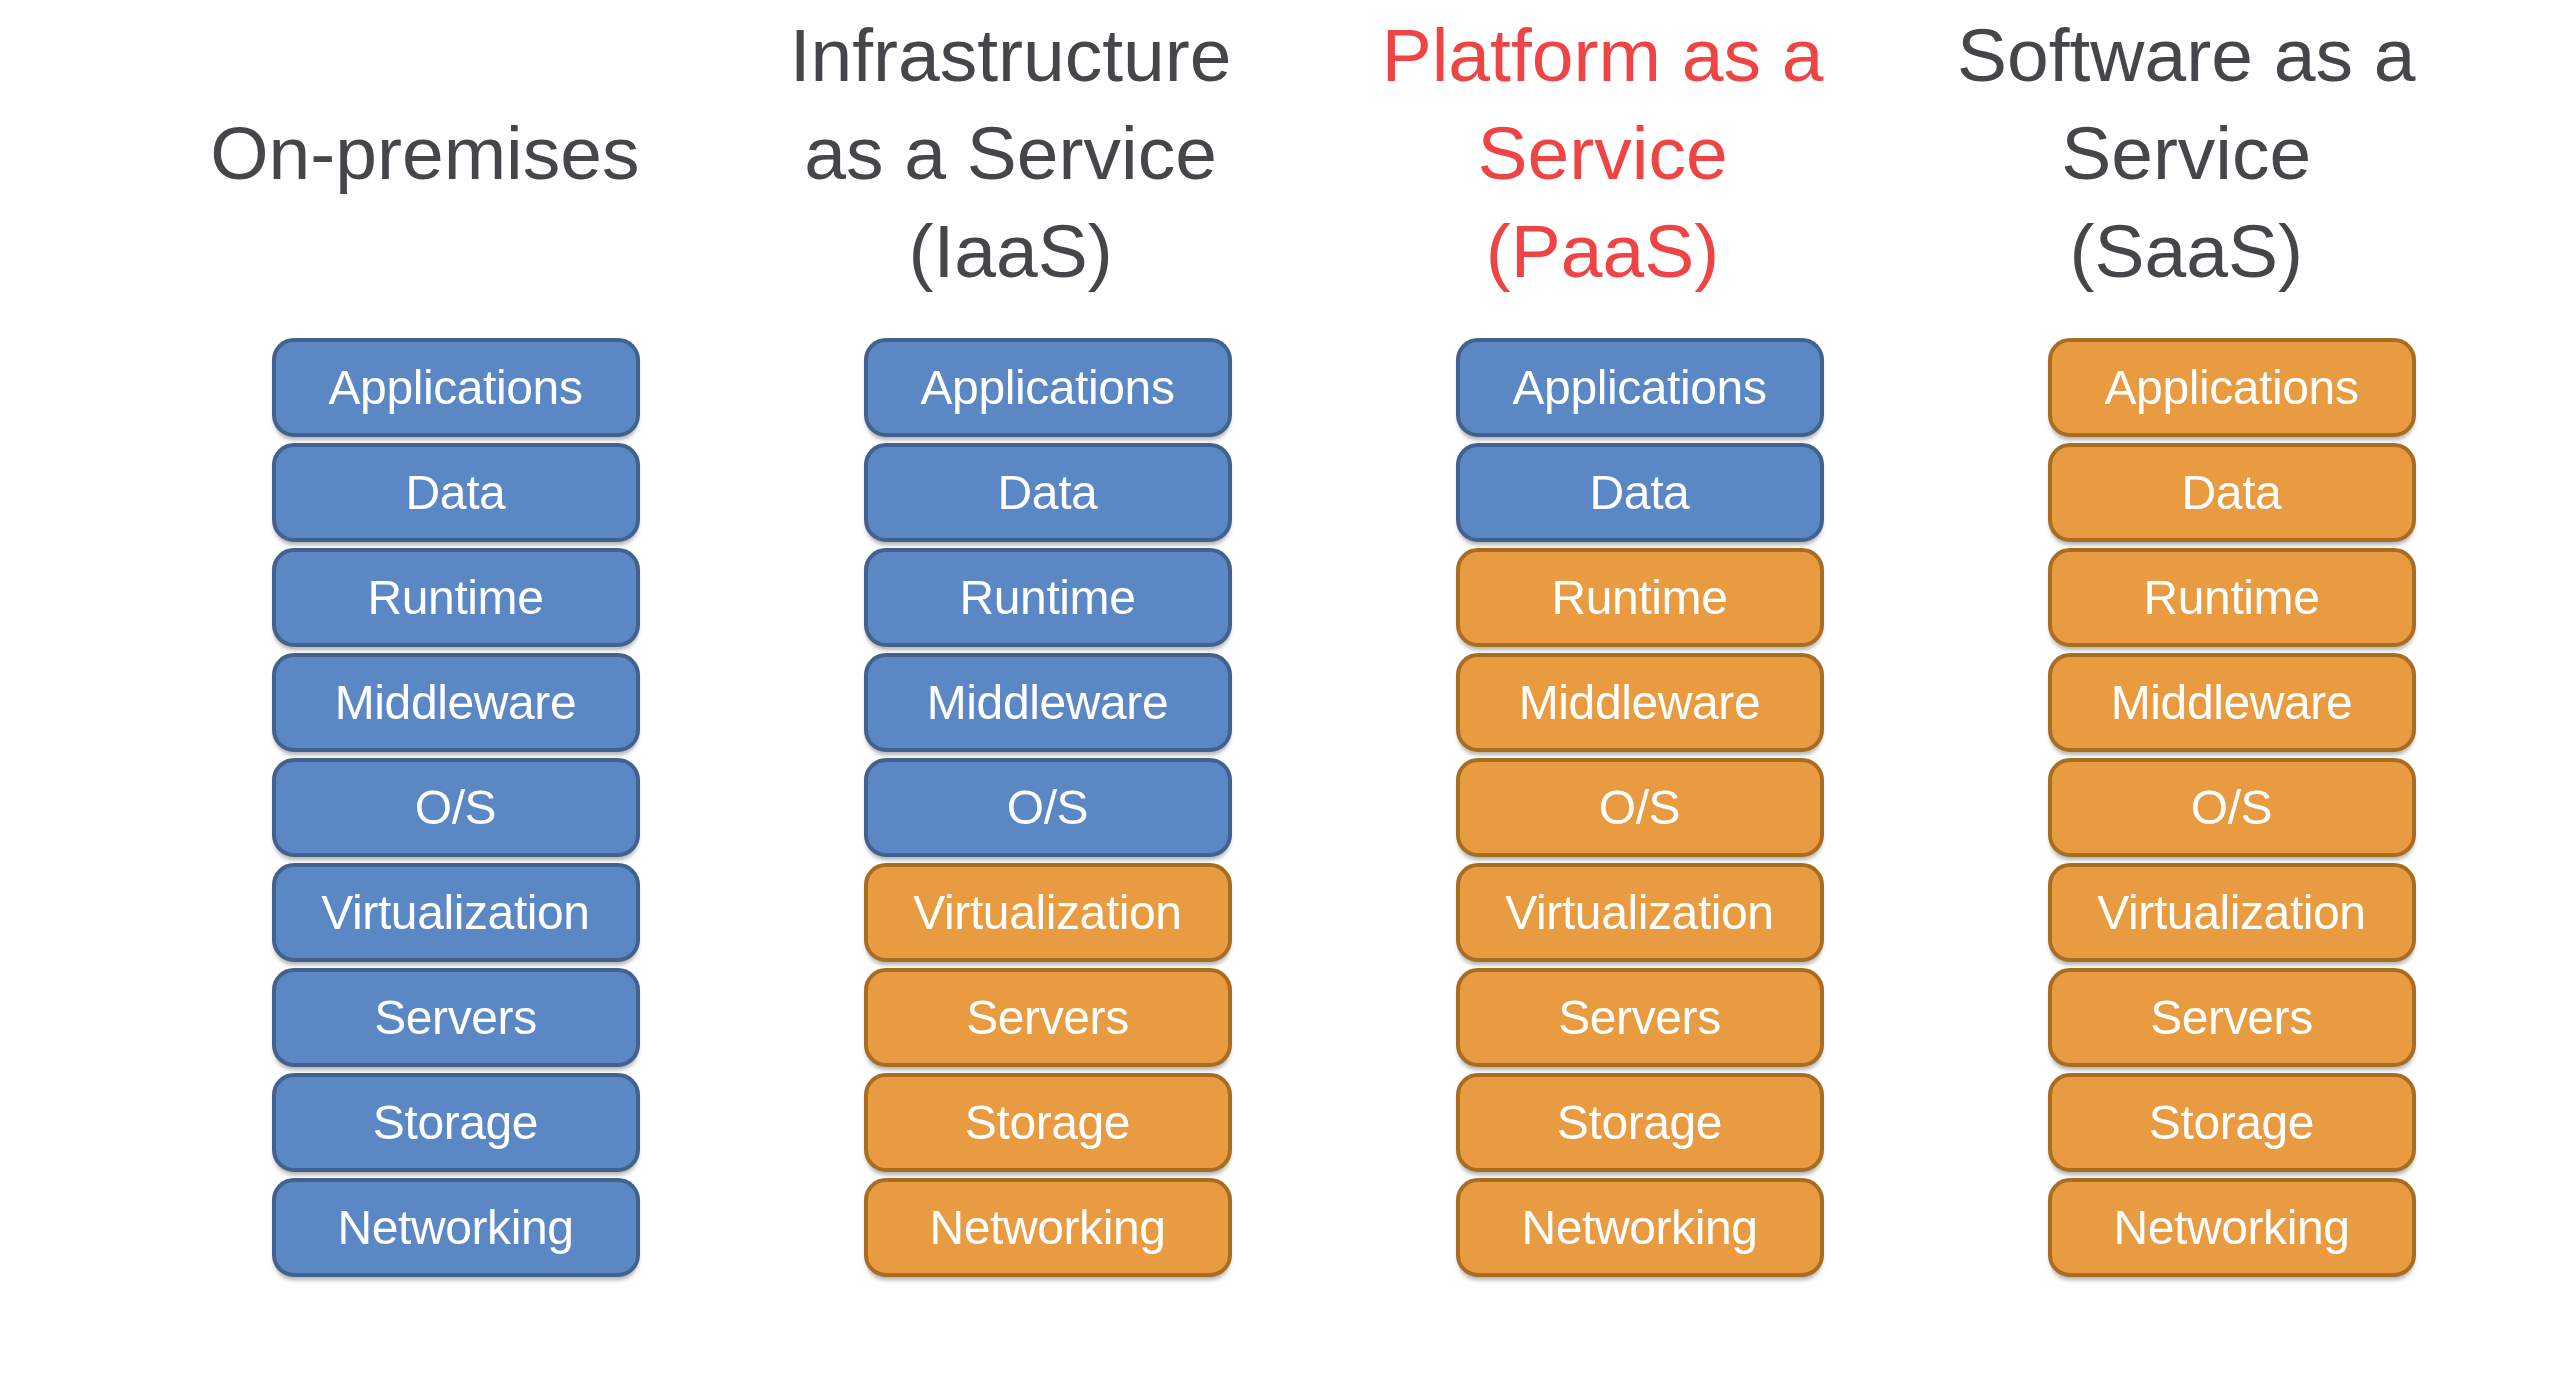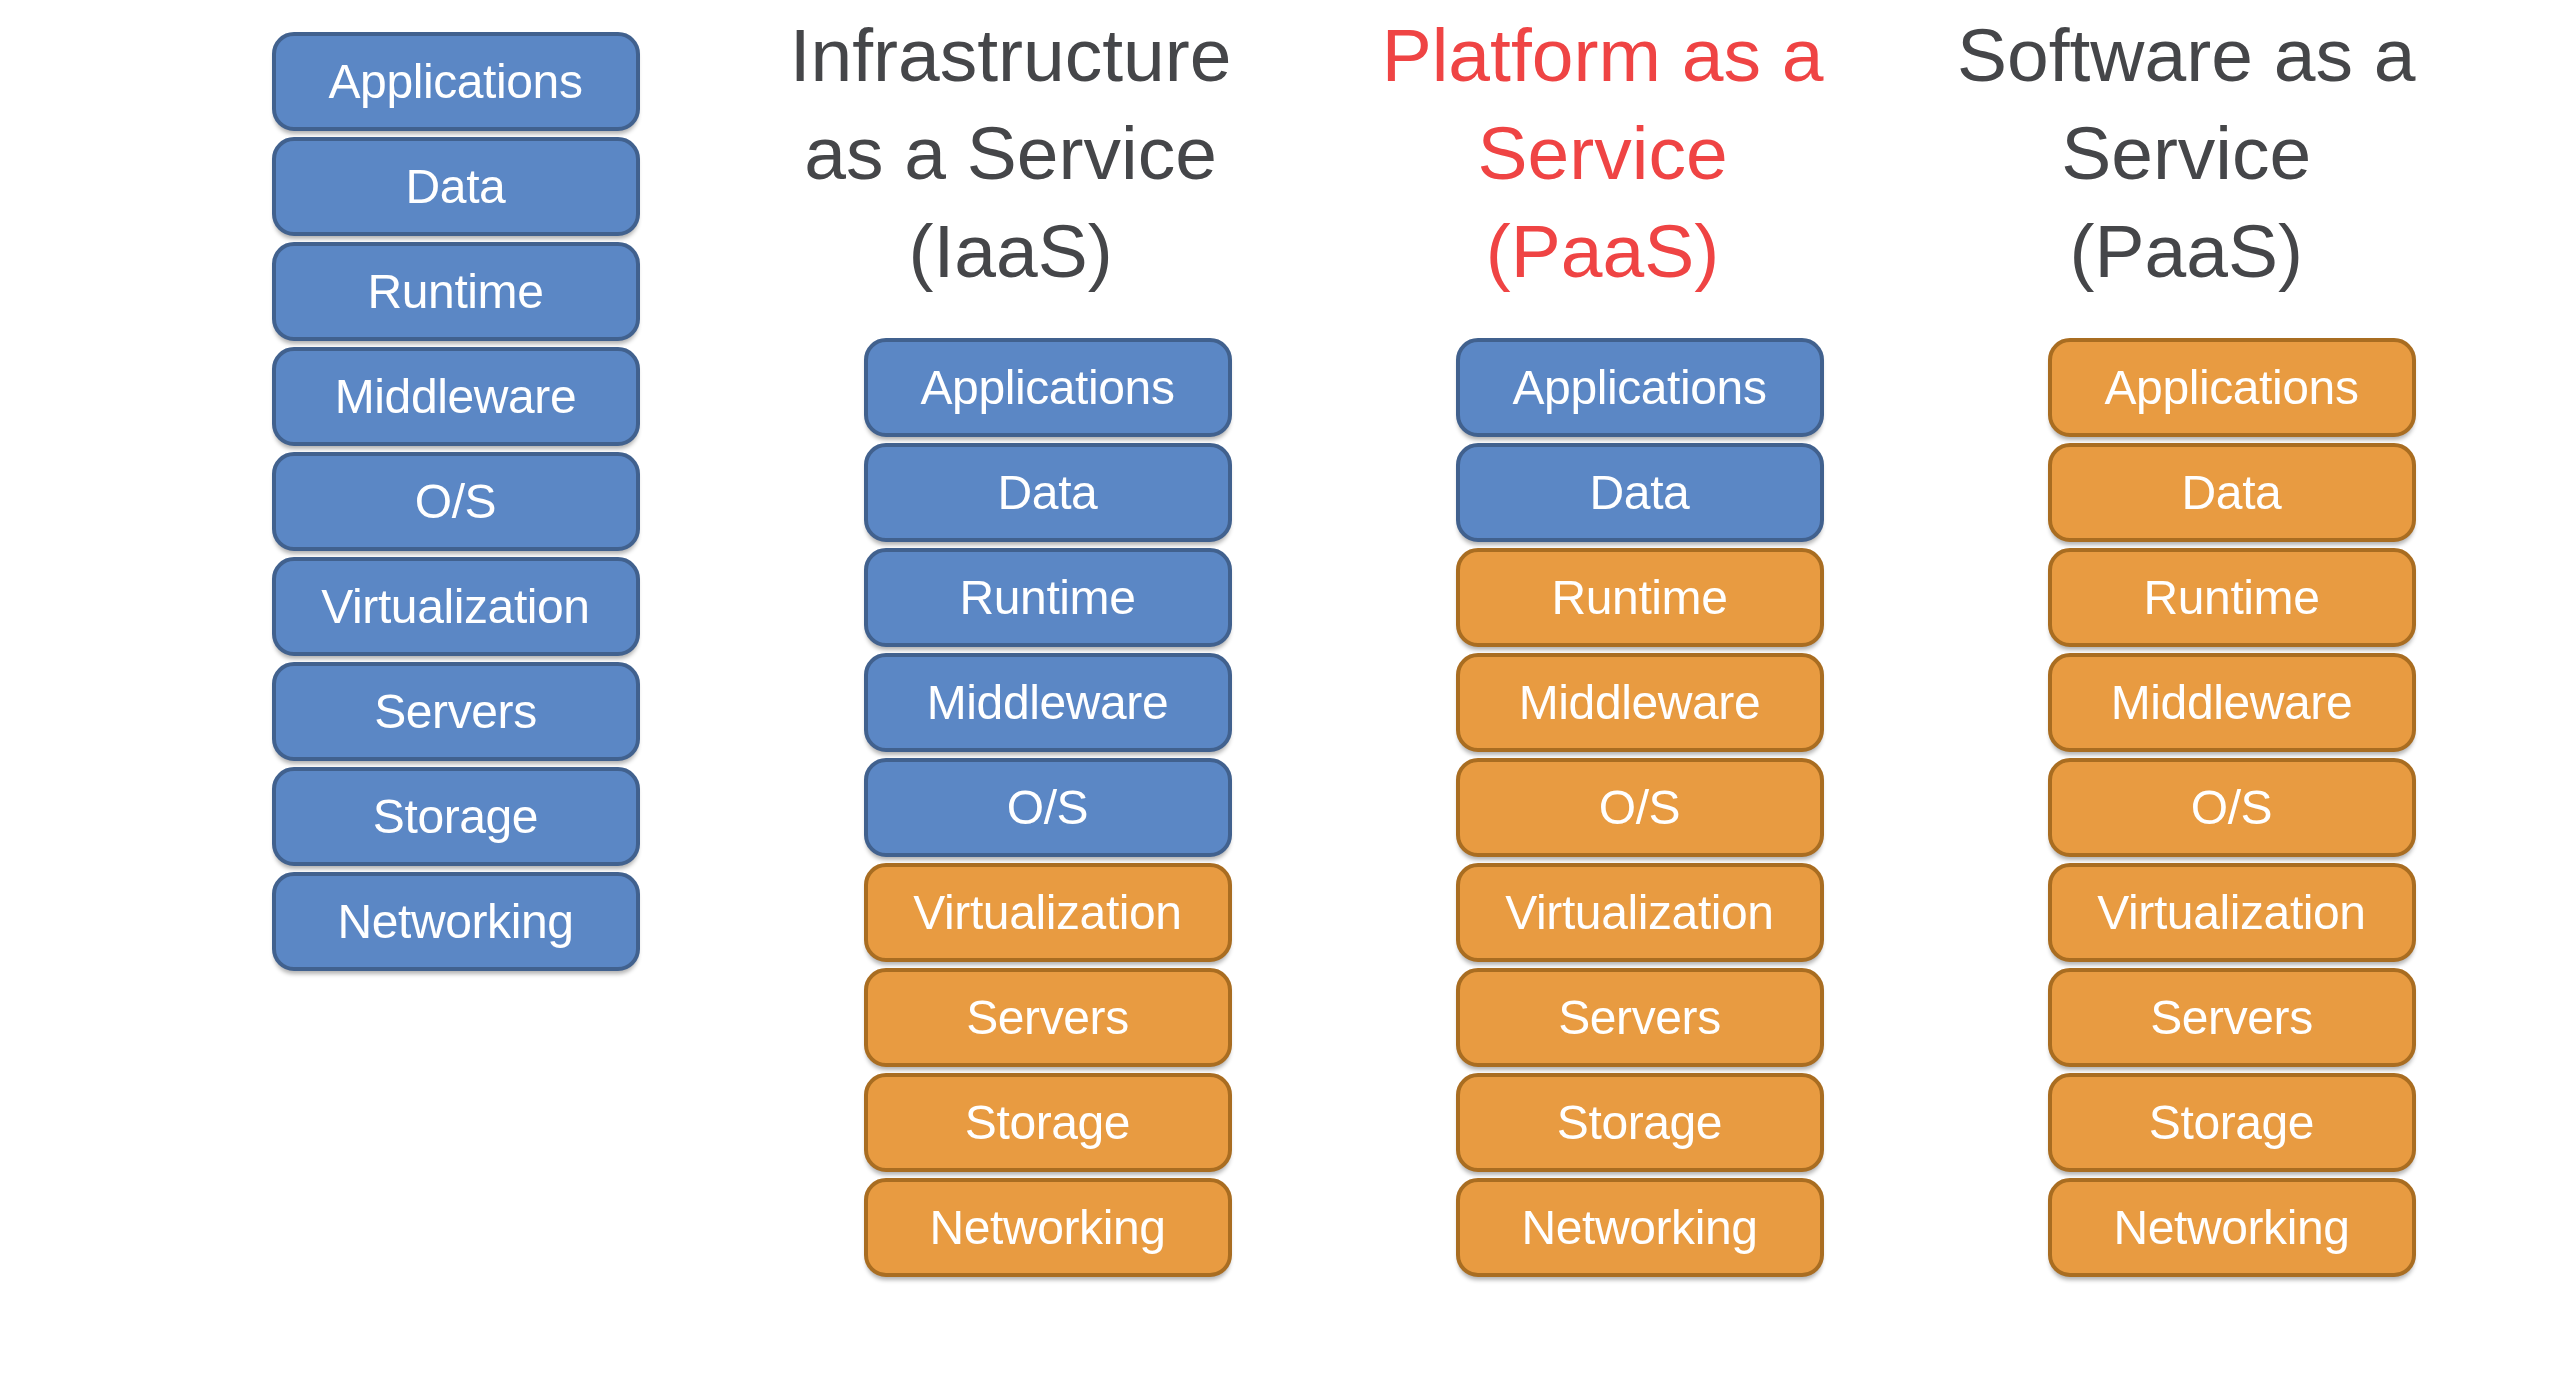--- a/index.html
+++ b/index.html
@@ -69,20 +69,21 @@
     background: #E89B41;
     border-color: #A96D21;
   }
 </style>
 </head>
 <body>
 
 <div id="stage">
   <div class="diagram" id="diagram-root">
   <div class="column">
+    <div class="column-header" style="color: rgb(69, 70, 73);">On-premises</div>
     <div class="stack">
   <div class="layer-box blue" style="background: rgb(91, 135, 197); border-color: rgb(65, 97, 142); color: rgb(255, 255, 255);">
     <span>Applications</span>
   </div>
 
   <div class="layer-box blue" style="background: rgb(91, 135, 197); border-color: rgb(65, 97, 142); color: rgb(255, 255, 255);">
     <span>Data</span>
   </div>
 
   <div class="layer-box blue" style="background: rgb(91, 135, 197); border-color: rgb(65, 97, 142); color: rgb(255, 255, 255);">
@@ -197,21 +198,21 @@
 
   <div class="layer-box orange" style="background: rgb(232, 155, 65); border-color: rgb(169, 109, 33); color: rgb(255, 255, 255);">
     <span>Networking</span>
   </div>
 </div>
   </div>
 
   <div class="column">
     <div class="column-header" style="color: rgb(69, 70, 73);">Software as a
 Service
-(PaaS)</div>
+(SaaS)</div>
     <div class="stack">
   <div class="layer-box orange" style="background: rgb(232, 155, 65); border-color: rgb(169, 109, 33); color: rgb(255, 255, 255);">
     <span>Applications</span>
   </div>
 
   <div class="layer-box orange" style="background: rgb(232, 155, 65); border-color: rgb(169, 109, 33); color: rgb(255, 255, 255);">
     <span>Data</span>
   </div>
 
   <div class="layer-box orange" style="background: rgb(232, 155, 65); border-color: rgb(169, 109, 33); color: rgb(255, 255, 255);">

